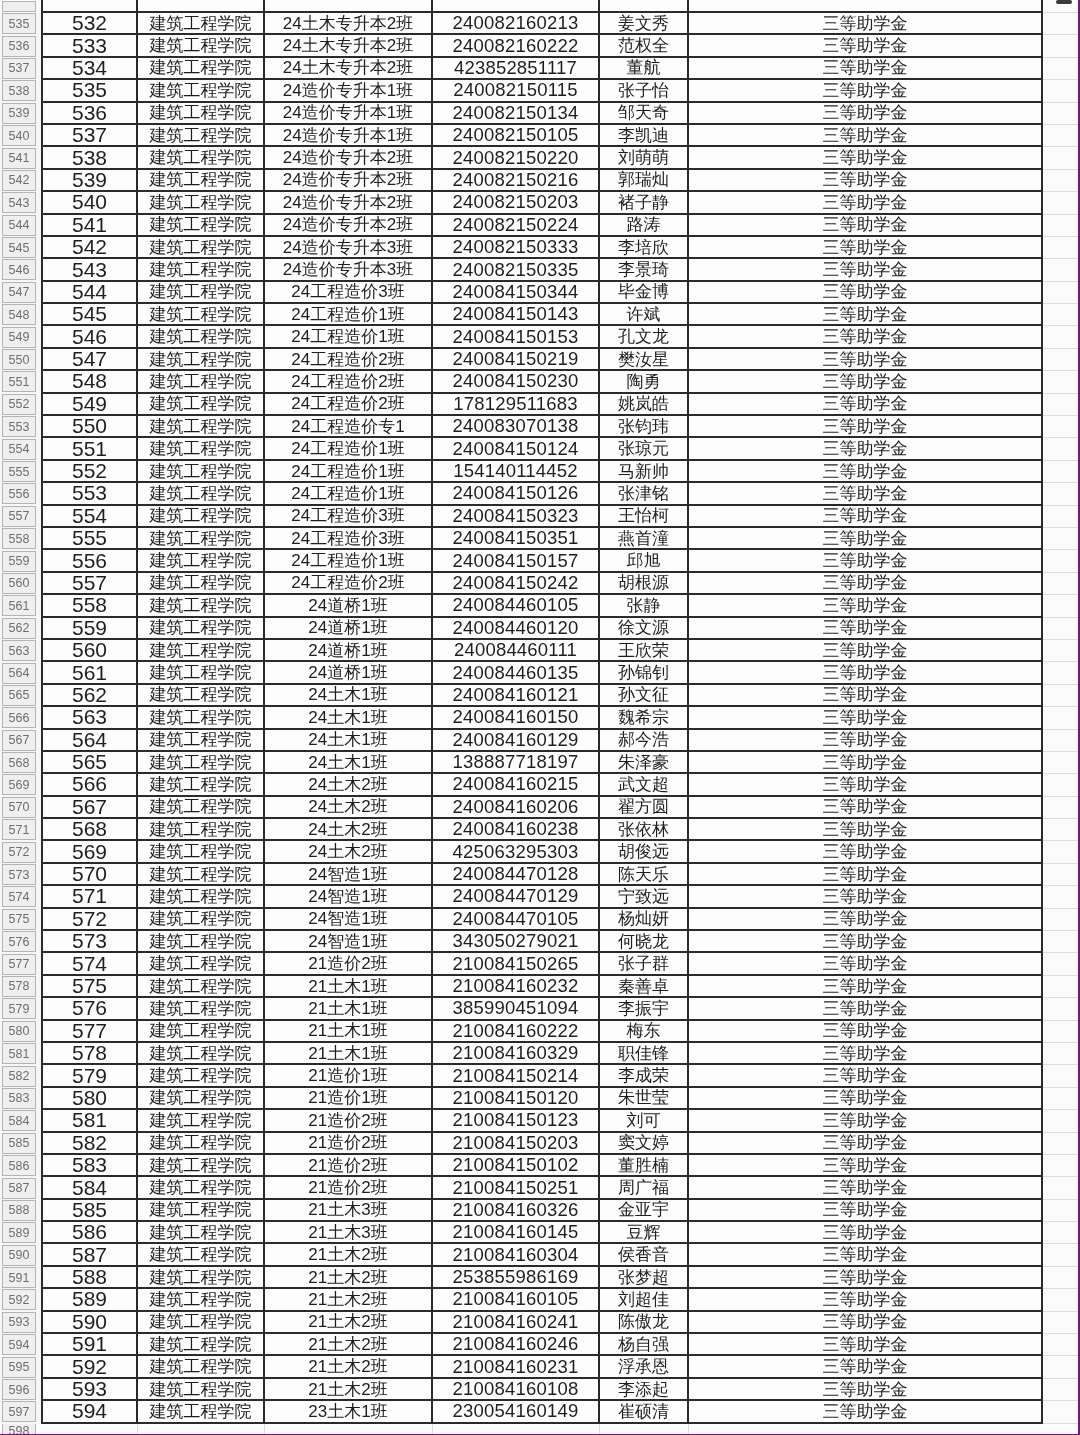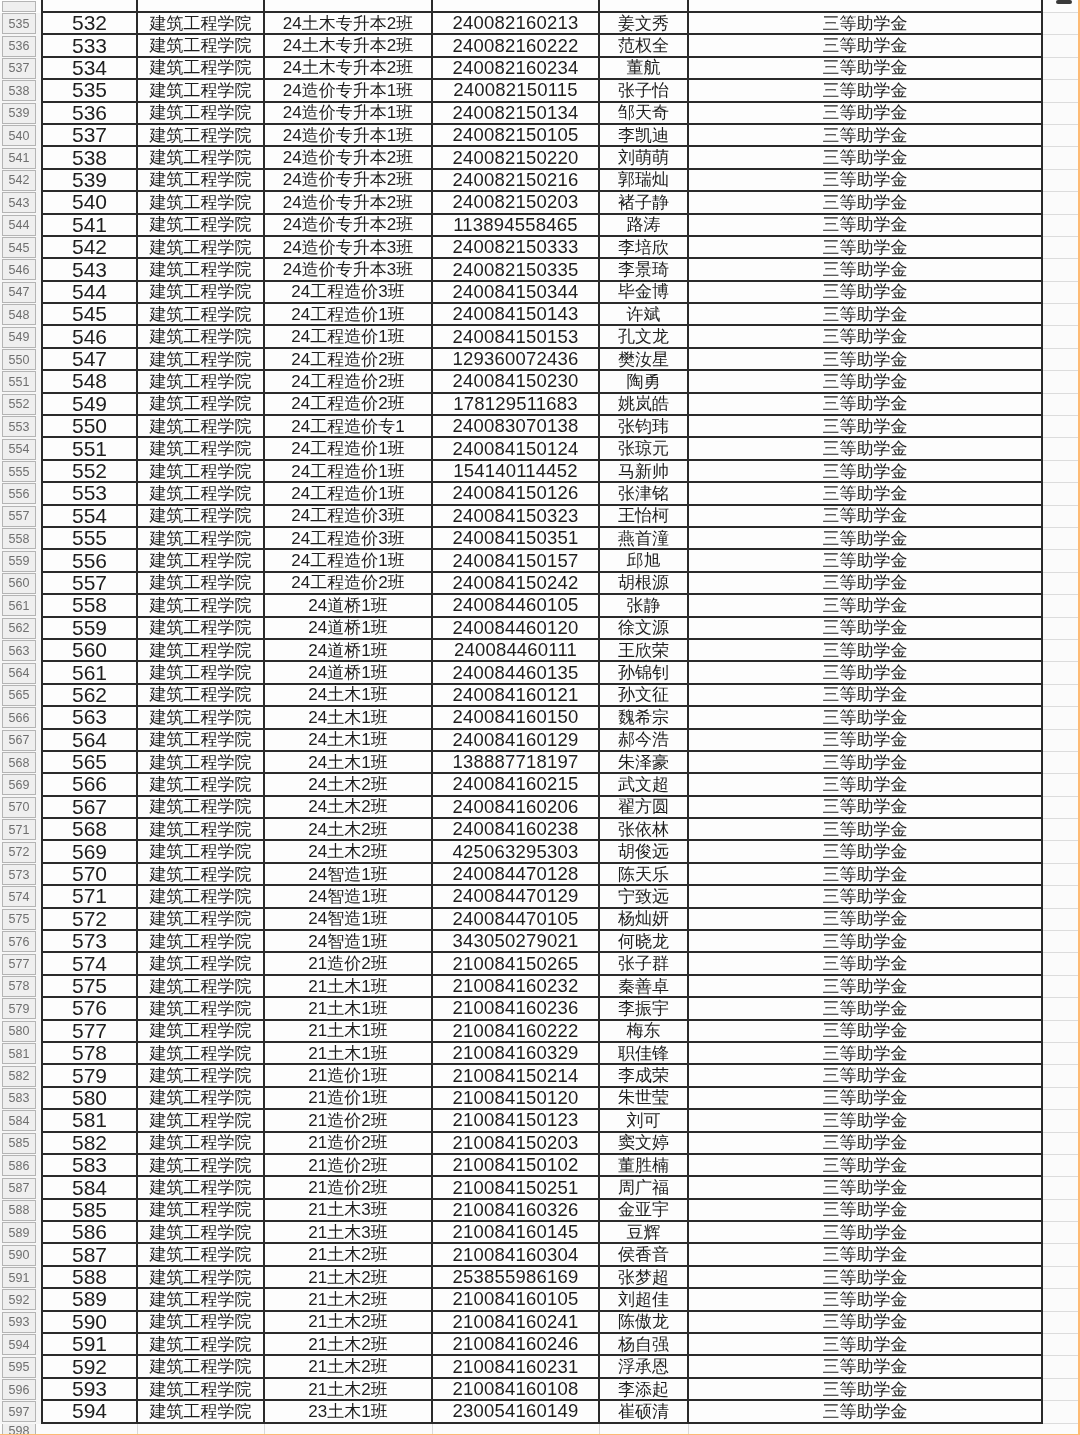--- a/index.html
+++ b/index.html
@@ -5,21 +5,21 @@
   * { margin: 0; padding: 0; box-sizing: border-box; }
   html, body { background: #ffffff; }
   body {
     font-family: "Liberation Sans", "DejaVu Sans", sans-serif;
     -webkit-font-smoothing: antialiased;
   }
   .screen {
     position: relative;
     width: 1080px;
     height: 1435px;
-    background: #fdba74;
+    background: #701a75;
     overflow: hidden;
   }
   .sheet { position: absolute; top: 0; left: 0; width: 1080px; }
 
   .row { display: flex; height: 22.4px; }
   .row.sliver-top { height: 13px; }
   .row.sliver-bottom { height: 10.8px; }
 
   .cell {
     display: flex;
@@ -133,21 +133,21 @@
       <div class="cell extra"></div>
     </div>
       <div class="row">
       <div class="cell rowhead">
           <div class="rowhead-box">537</div>
         </div>
       <div class="cell spacer"></div>
       <div class="cell seq dk">534</div>
       <div class="cell college dk">建筑工程学院</div>
       <div class="cell cls dk">24土木专升本2班</div>
-      <div class="cell sid dk">240082160234</div>
+      <div class="cell sid dk">423852851117</div>
       <div class="cell name dk">董航</div>
       <div class="cell award dk">三等助学金</div>
       <div class="cell extra"></div>
     </div>
       <div class="row">
       <div class="cell rowhead">
           <div class="rowhead-box">538</div>
         </div>
       <div class="cell spacer"></div>
       <div class="cell seq dk">535</div>
@@ -224,21 +224,21 @@
       <div class="cell extra"></div>
     </div>
       <div class="row">
       <div class="cell rowhead">
           <div class="rowhead-box">544</div>
         </div>
       <div class="cell spacer"></div>
       <div class="cell seq dk">541</div>
       <div class="cell college dk">建筑工程学院</div>
       <div class="cell cls dk">24造价专升本2班</div>
-      <div class="cell sid dk">113894558465</div>
+      <div class="cell sid dk">240082150224</div>
       <div class="cell name dk">路涛</div>
       <div class="cell award dk">三等助学金</div>
       <div class="cell extra"></div>
     </div>
       <div class="row">
       <div class="cell rowhead">
           <div class="rowhead-box">545</div>
         </div>
       <div class="cell spacer"></div>
       <div class="cell seq dk">542</div>
@@ -302,21 +302,21 @@
       <div class="cell extra"></div>
     </div>
       <div class="row">
       <div class="cell rowhead">
           <div class="rowhead-box">550</div>
         </div>
       <div class="cell spacer"></div>
       <div class="cell seq dk">547</div>
       <div class="cell college dk">建筑工程学院</div>
       <div class="cell cls dk">24工程造价2班</div>
-      <div class="cell sid dk">129360072436</div>
+      <div class="cell sid dk">240084150219</div>
       <div class="cell name dk">樊汝星</div>
       <div class="cell award dk">三等助学金</div>
       <div class="cell extra"></div>
     </div>
       <div class="row">
       <div class="cell rowhead">
           <div class="rowhead-box">551</div>
         </div>
       <div class="cell spacer"></div>
       <div class="cell seq dk">548</div>
@@ -679,21 +679,21 @@
       <div class="cell extra"></div>
     </div>
       <div class="row">
       <div class="cell rowhead">
           <div class="rowhead-box">579</div>
         </div>
       <div class="cell spacer"></div>
       <div class="cell seq dk">576</div>
       <div class="cell college dk">建筑工程学院</div>
       <div class="cell cls dk">21土木1班</div>
-      <div class="cell sid dk">210084160236</div>
+      <div class="cell sid dk">385990451094</div>
       <div class="cell name dk">李振宇</div>
       <div class="cell award dk">三等助学金</div>
       <div class="cell extra"></div>
     </div>
       <div class="row">
       <div class="cell rowhead">
           <div class="rowhead-box">580</div>
         </div>
       <div class="cell spacer"></div>
       <div class="cell seq dk">577</div>

